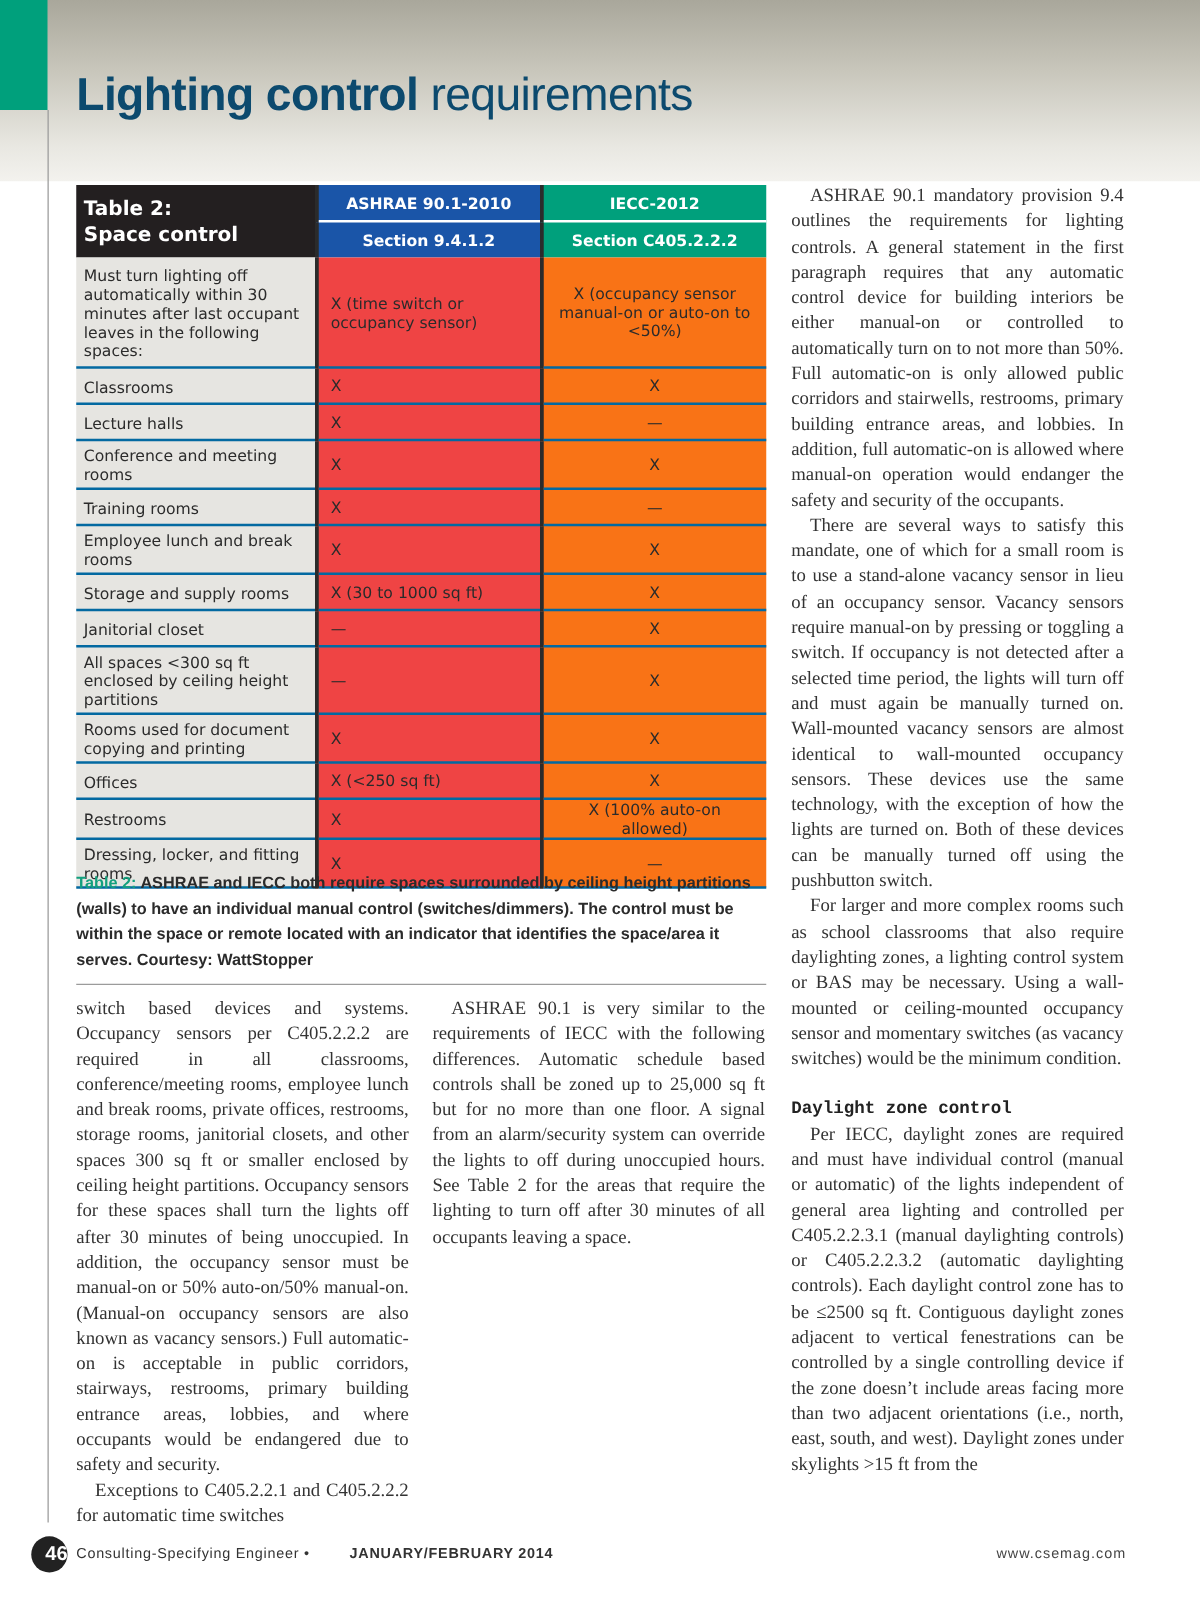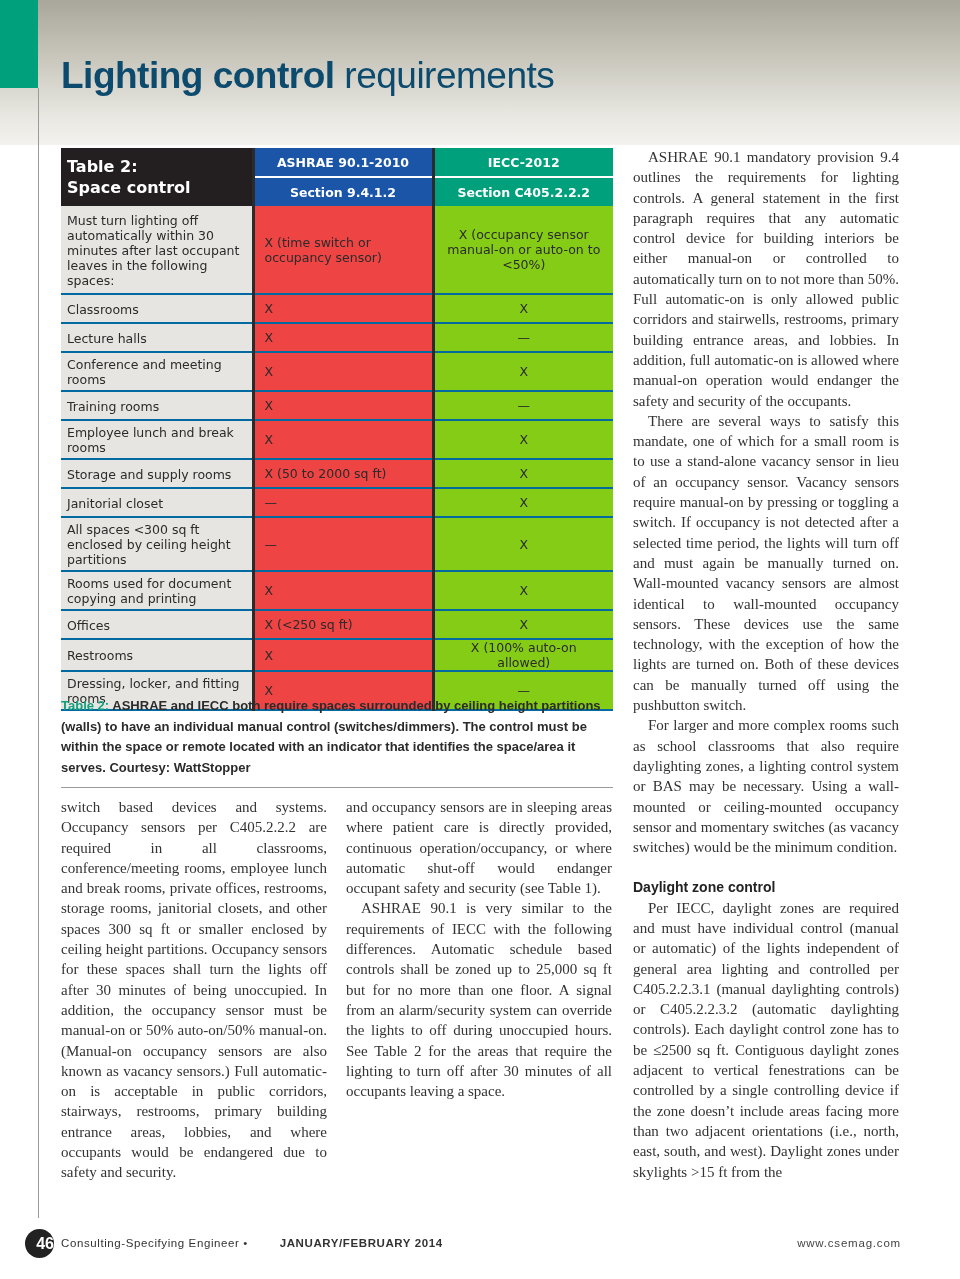--- a/index.html
+++ b/index.html
@@ -38,42 +38,42 @@
   .tbl td, .tbl th { padding: 0 6px; vertical-align: middle; }
   .tbl .title-cell {
     background: #231f20; color: #fff; font-weight: bold; font-size: 16px;
     text-align: left; line-height: 21px; padding: 4px 6px;
   }
   .tbl .h-ash { background: #1a55a8; color: #fff; font-weight: bold; font-size: 12.5px; text-align: center; height: 28px; }
   .tbl .h-iecc { background: #00a07c; color: #fff; font-weight: bold; font-size: 12.5px; text-align: center; height: 28px; }
   .tbl .h-top { border-bottom: 2px solid #ffffff; }
   .tbl td.lab { background: #e6e5e1; text-align: left; line-height: 15px; padding-top: 4px; padding-bottom: 3px; }
   .tbl td.ash { background: #ef4444; line-height: 15px; border-left: 3px solid #2b2b2b; }
-  .tbl td.iecc { background: #84cc16; text-align: center; line-height: 15px; border-left: 3px solid #2b2b2b; }
+  .tbl td.iecc { background: #f97316; text-align: center; line-height: 15px; border-left: 3px solid #2b2b2b; }
   .tbl tr.row td { border-bottom: 2px solid #0369a1; height: 20px; }
   .tbl th.sep { border-left: 3px solid #2b2b2b; }
 
   .caption {
     position: absolute; left: 61px; top: 696px; width: 552px;
     font-family: "Liberation Sans", sans-serif; font-weight: bold; font-size: 13px;
     line-height: 20.5px; color: #2b2b2b;
   }
   .caption .cap-label { color: #14a07e; }
   .caption-rule { position: absolute; left: 61px; top: 787px; width: 552px; height: 1px; background: #9b9b9b; }
 
   .col {
     position: absolute; font-size: 15px; line-height: 20.3px; text-align: justify; color: #333;
   }
   .col p { margin: 0; }
   .col p.indent { text-indent: 15px; }
   .col1 { left: 61px; top: 797px; width: 266px; }
   .col2 { left: 346px; top: 797px; width: 266px; }
   .col3 { left: 633px; top: 147px; width: 266px; }
   .subhead {
-    font-family: Liberation Sans, sans-serif; font-weight: bold; font-size: 14px;
+    font-family: Liberation Mono, monospace; font-weight: bold; font-size: 14px;
     color: #222; margin-top: 20px !important; margin-bottom: 0 !important; text-align: left;
   }
 
   .footer { position: absolute; left: 25px; top: 1229px; width: 880px; height: 30px; }
   .page-num {
     position: absolute; left: 0; top: 0; width: 29px; height: 29px; border-radius: 50%;
     background: #222; color: #fff; font-family: "Liberation Sans", sans-serif; font-weight: bold;
     font-size: 16px; line-height: 29px; text-align: right;
   }
   .foot-text {
@@ -144,21 +144,21 @@
         <td class="ash" style="padding-left: 10px; padding-right: 10px;">X</td>
         <td class="iecc" style="padding-left: 10px; padding-right: 10px;">—</td>
       </tr>
       <tr class="row">
         <td class="lab">Employee lunch and break rooms</td>
         <td class="ash" style="padding-left: 10px; padding-right: 10px;">X</td>
         <td class="iecc" style="padding-left: 10px; padding-right: 10px;">X</td>
       </tr>
       <tr class="row">
         <td class="lab">Storage and supply rooms</td>
-        <td class="ash" style="padding-left: 10px; padding-right: 10px;">X (50 to 2000 sq ft)</td>
+        <td class="ash" style="padding-left: 10px; padding-right: 10px;">X (30 to 1000 sq ft)</td>
         <td class="iecc" style="padding-left: 10px; padding-right: 10px;">X</td>
       </tr>
       <tr class="row">
         <td class="lab">Janitorial closet</td>
         <td class="ash" style="padding-left: 10px; padding-right: 10px;">—</td>
         <td class="iecc" style="padding-left: 10px; padding-right: 10px;">X</td>
       </tr>
       <tr class="row">
         <td class="lab">All spaces &lt;300 sq ft enclosed by ceiling height partitions</td>
         <td class="ash" style="padding-left: 10px; padding-right: 10px;">—</td>
@@ -187,24 +187,24 @@
     </tbody>
 </table>
 
 <div class="caption">
   <span class="cap-label">Table 2:</span><span> ASHRAE and IECC both require spaces surrounded by ceiling height partitions (walls) to have an individual manual control (switches/dimmers). The control must be within the space or remote located with an indicator that identifies the space/area it serves. Courtesy: WattStopper</span>
 </div>
 <div class="caption-rule"></div>
 
 <div class="col col1">
   <p>switch based devices and systems. Occupancy sensors per C405.2.2.2 are required in all classrooms, conference/meeting rooms, employee lunch and break rooms, private offices, restrooms, storage rooms, janitorial closets, and other spaces 300 sq ft or smaller enclosed by ceiling height partitions. Occupancy sensors for these spaces shall turn the lights off after 30 minutes of being unoccupied. In addition, the occupancy sensor must be manual-on or 50% auto-on/50% manual-on. (Manual-on occupancy sensors are also known as vacancy sensors.) Full automatic-on is acceptable in public corridors, stairways, restrooms, primary building entrance areas, lobbies, and where occupants would be endangered due to safety and security.</p>
+  <p class="indent">Exceptions to C405.2.2.1 and C405.2.2.2 for automatic time switches</p>
 </div>
 
 <div class="col col2">
-  <p>and occupancy sensors are in sleeping areas where patient care is directly provided, continuous operation/occupancy, or where automatic shut-off would endanger occupant safety and security (see Table 1).</p>
   <p class="indent">ASHRAE 90.1 is very similar to the requirements of IECC with the following differences. Automatic schedule based controls shall be zoned up to 25,000 sq ft but for no more than one floor. A signal from an alarm/security system can override the lights to off during unoccupied hours. See Table 2 for the areas that require the lighting to turn off after 30 minutes of all occupants leaving a space.</p>
 </div>
 
 <div class="col col3">
   <p class="indent">ASHRAE 90.1 mandatory provision 9.4 outlines the requirements for lighting controls. A general statement in the first paragraph requires that any automatic control device for building interiors be either manual-on or controlled to automatically turn on to not more than 50%. Full automatic-on is only allowed public corridors and stairwells, restrooms, primary building entrance areas, and lobbies. In addition, full automatic-on is allowed where manual-on operation would endanger the safety and security of the occupants.</p>
   <p class="indent">There are several ways to satisfy this mandate, one of which for a small room is to use a stand-alone vacancy sensor in lieu of an occupancy sensor. Vacancy sensors require manual-on by pressing or toggling a switch. If occupancy is not detected after a selected time period, the lights will turn off and must again be manually turned on. Wall-mounted vacancy sensors are almost identical to wall-mounted occupancy sensors.  These devices use the same technology, with the exception of how the lights are turned on. Both of these devices can be manually turned off using the pushbutton switch.</p>
   <p class="indent">For larger and more complex rooms such as school classrooms that also require daylighting zones, a lighting control system or BAS may be necessary. Using a wall-mounted or ceiling-mounted occupancy sensor and momentary switches (as vacancy switches) would be the minimum condition.</p>
   <p class="subhead">Daylight zone control</p>
   <p class="indent">Per IECC, daylight zones are required and must have individual control (manual or automatic) of the lights independent of general area lighting and controlled per C405.2.2.3.1 (manual daylighting controls) or C405.2.2.3.2 (automatic daylighting controls). Each daylight control zone has to be ≤2500 sq ft. Contiguous daylight zones adjacent to vertical fenestrations can be controlled by a single controlling device if the zone doesn’t include areas facing more than two adjacent orientations (i.e., north, east, south, and west). Daylight zones under skylights &gt;15 ft from the</p>
 </div>

